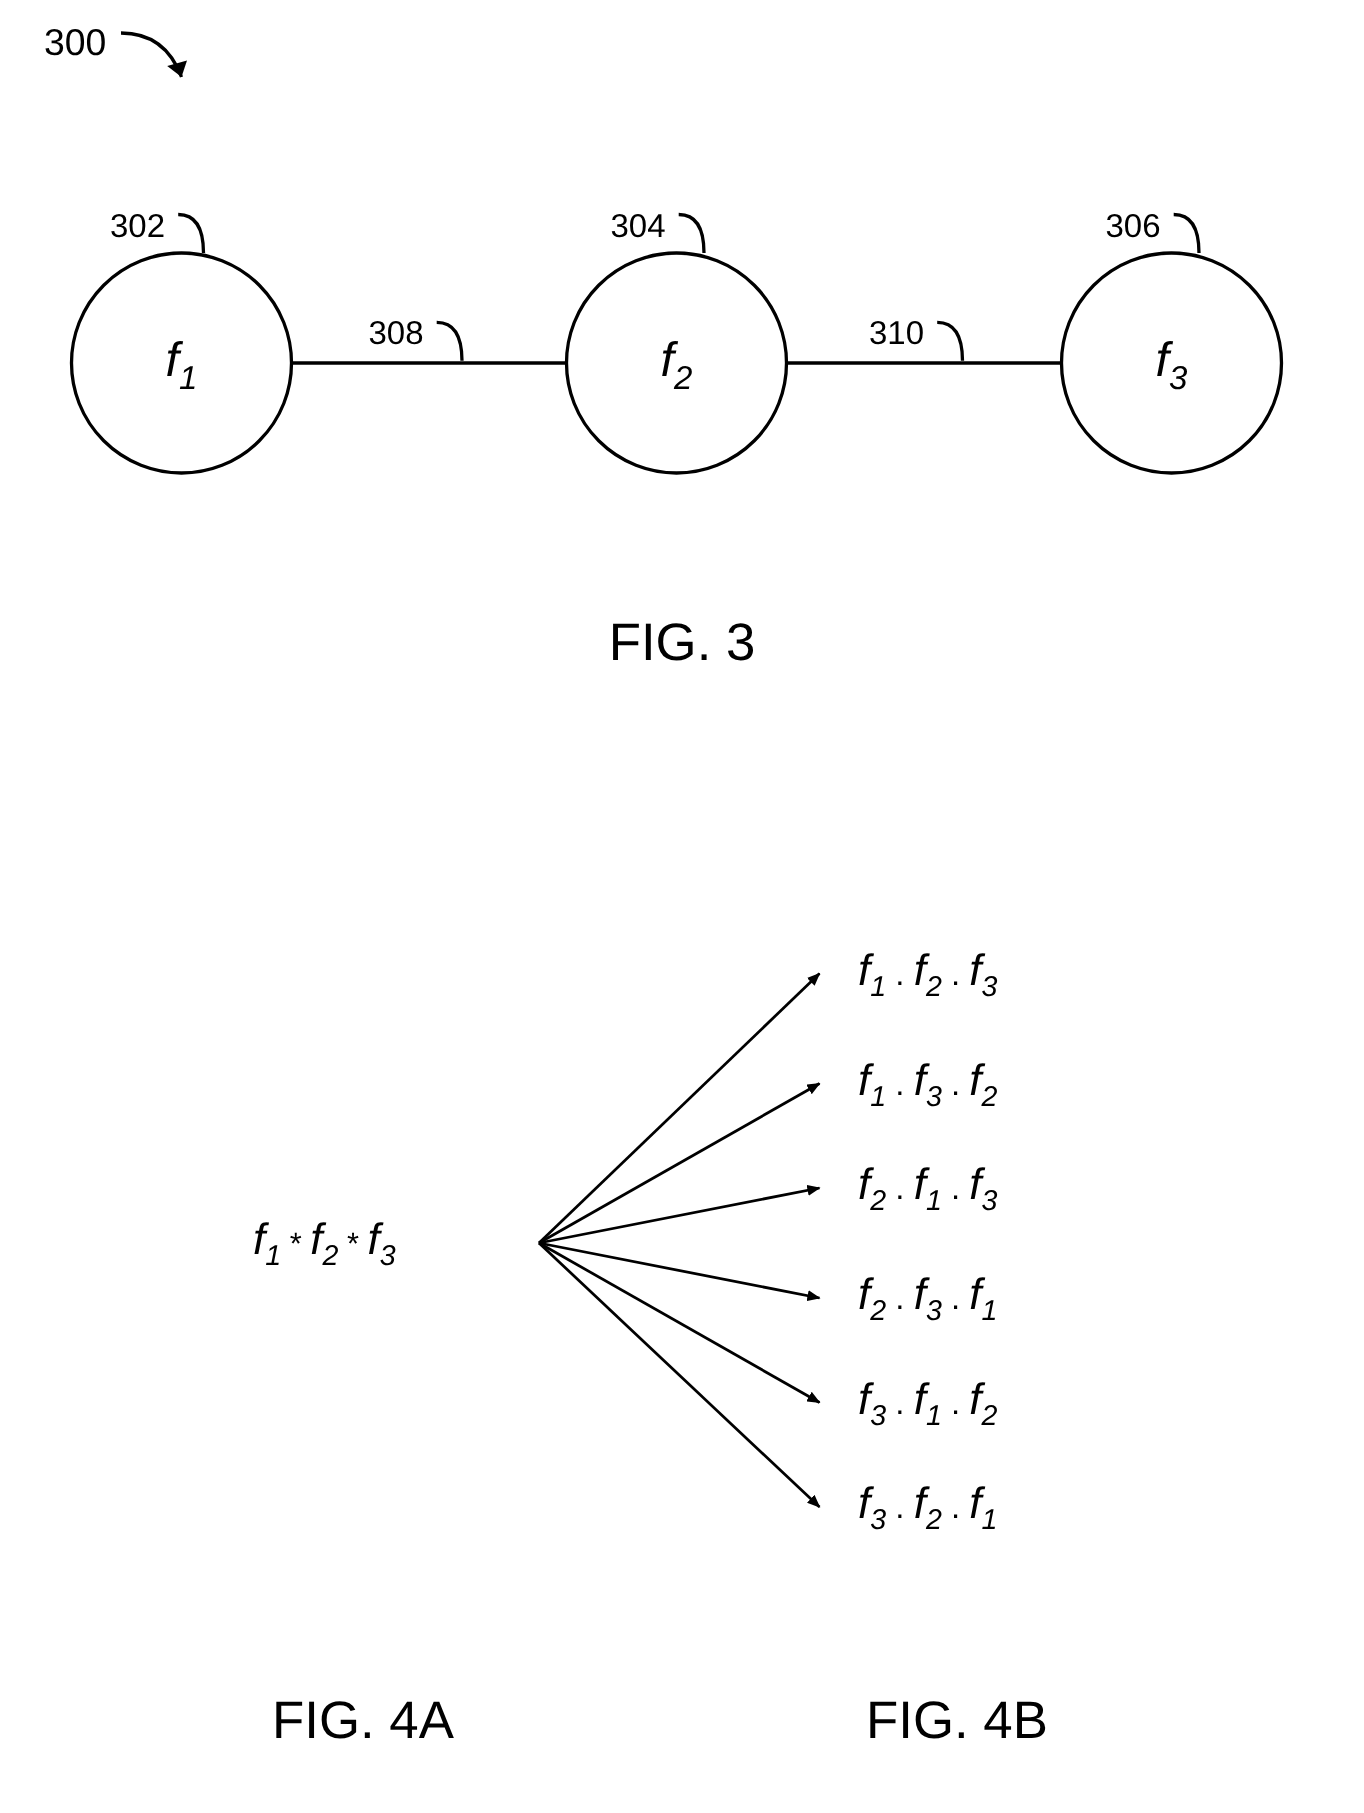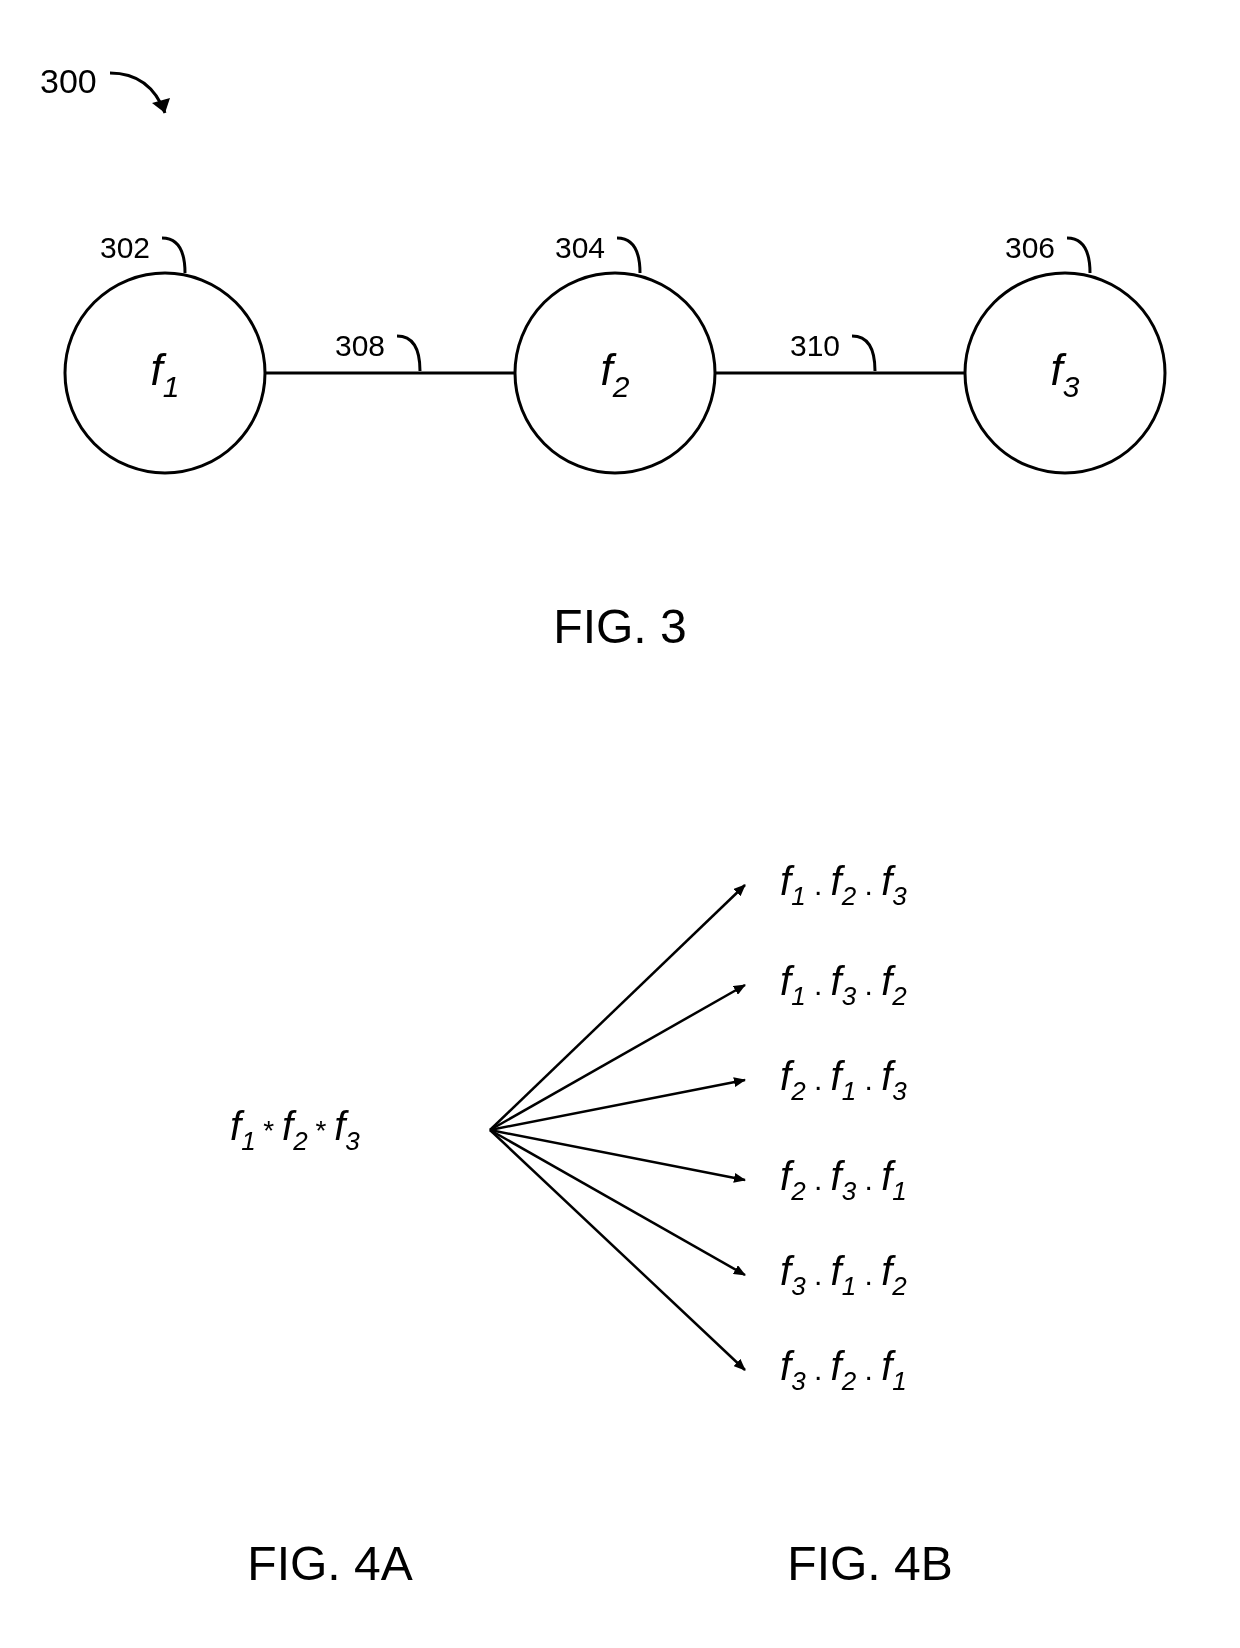--- a/index.html
+++ b/index.html
@@ -9,21 +9,21 @@
     height: 1648px;
     background: #fff;
     font-family: Arial, Helvetica, sans-serif;
     color: #000;
   }
   svg { display: block; }
 </style>
 </head>
 <body>
 
-<div style="position:absolute; left:0; top:0; width:1240px; height:640px;margin-top:43px;">
+<div style="position:absolute; left:0; top:0; width:1240px; height:640px;">
   <svg width="1240" height="640" viewBox="0 0 1240 640">
 
     <text x="40" y="50" font-family="Arial" font-size="34">300</text>
     <path d="M110 30 Q150 30 165 70" stroke="#000" stroke-width="3" fill="none"></path>
     <polygon points="165,70 152,60 170,55" fill="#000"></polygon>
 
     <circle cx="165" cy="330" r="100" stroke="#000" stroke-width="3" fill="none"></circle>
     <text x="165" y="342" font-family="Arial" font-size="44" font-style="italic" text-anchor="middle">
       <tspan>f</tspan><tspan dy="12" font-size="30">1</tspan>
     </text>

